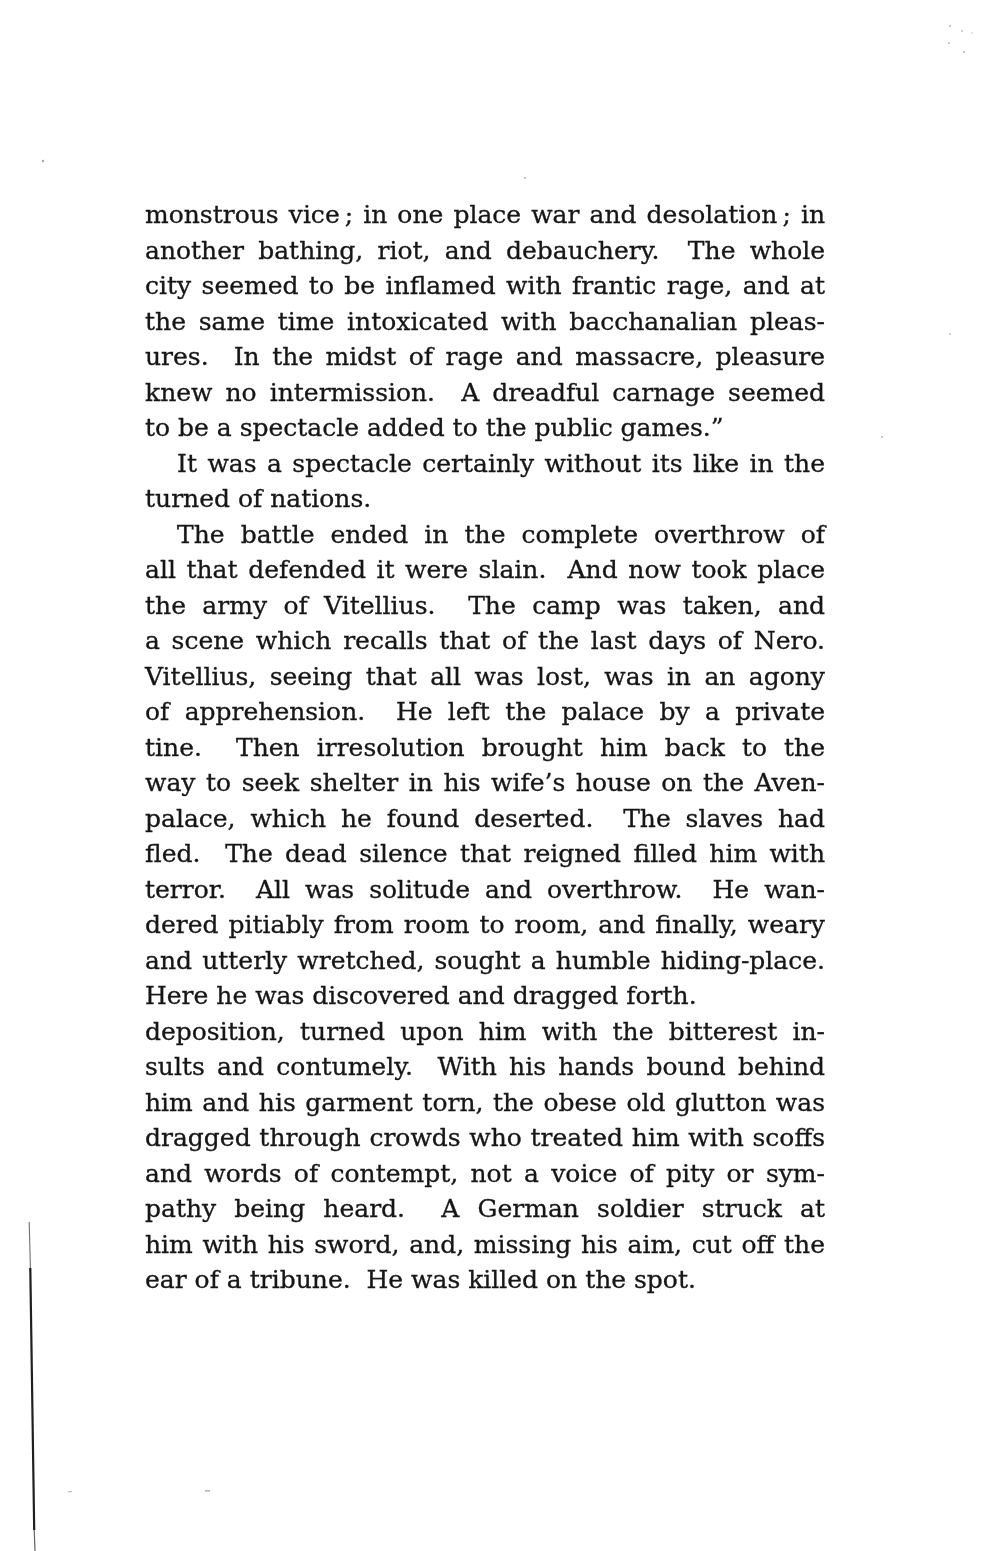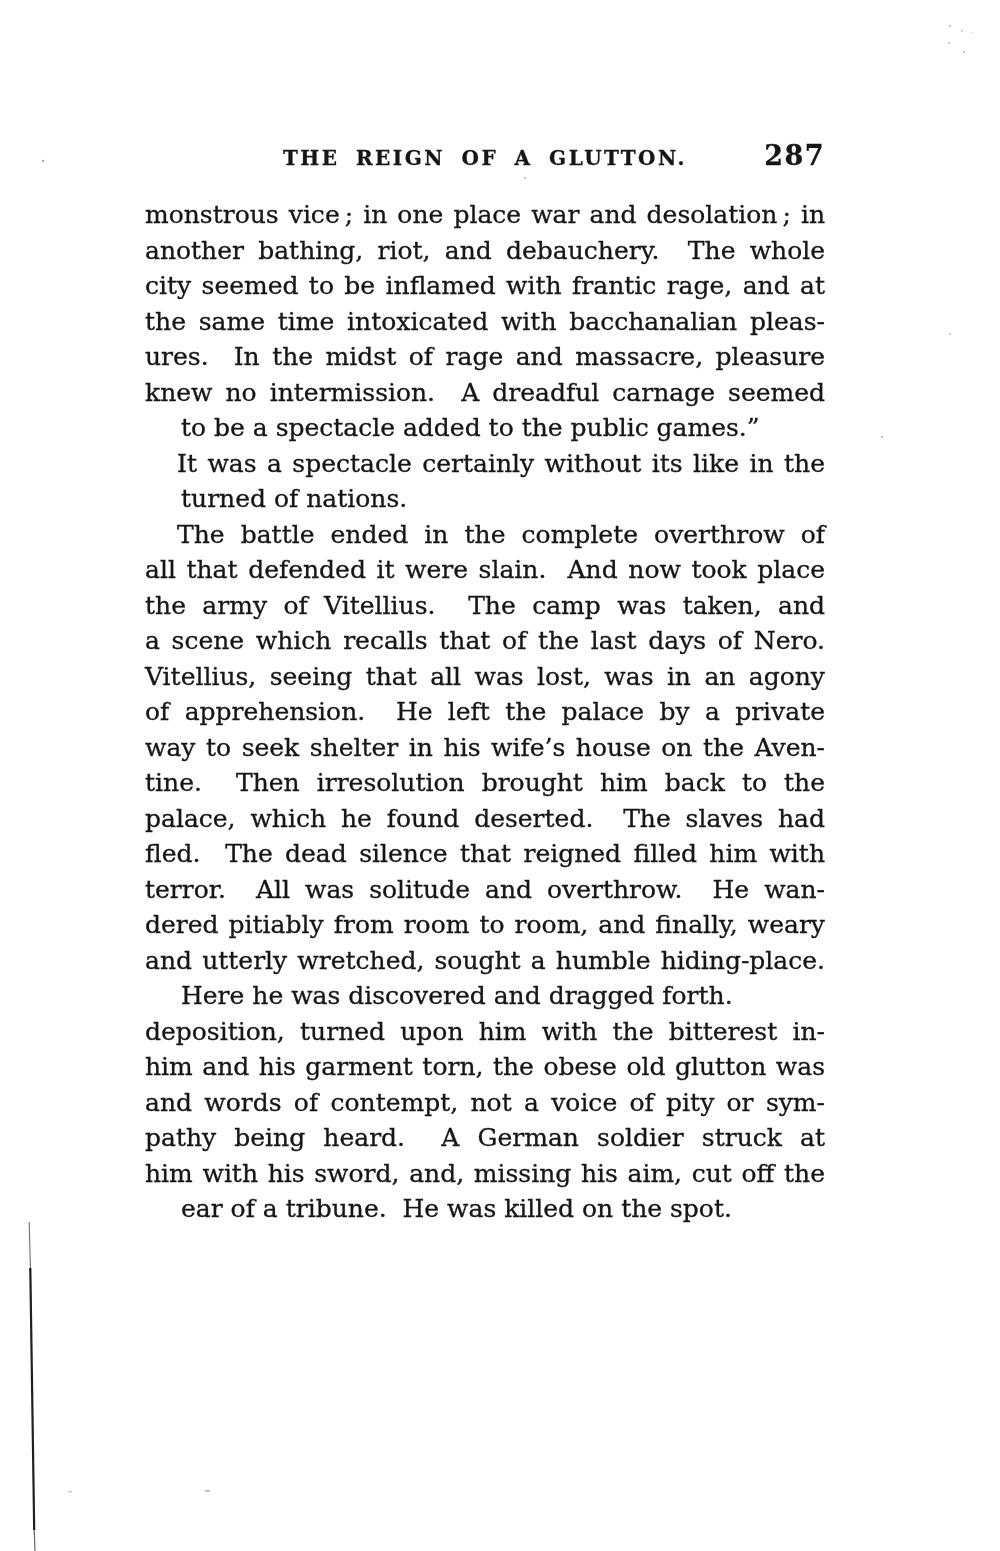--- a/index.html
+++ b/index.html
@@ -52,21 +52,20 @@
   .paragraph { margin: 0; padding: 0; }
   .line {
     white-space: pre-wrap;
     text-align: justify;
     text-align-last: justify;
     height: 35.5px;
   }
   .line.last {
     text-align: center;
     text-align-last: left;
-    margin-left: 36px;
   }
   .line.indent { text-indent: 32px; }
   .artifacts {
     position: absolute;
     left: 0; top: 0;
     width: 1000px; height: 1551px;
     pointer-events: none;
   }
 </style>
 </head>
@@ -90,24 +89,20 @@
       <circle cx="972" cy="33" r="0.8" opacity="0.35"></circle>
       <circle cx="964" cy="52" r="1.0" opacity="0.45"></circle>
       <circle cx="950" cy="334" r="0.9" opacity="0.4"></circle>
       <circle cx="882" cy="437" r="1.0" opacity="0.45"></circle>
       <circle cx="525" cy="178" r="1.0" opacity="0.45"></circle>
       <rect x="205" y="1490" width="5" height="1.6" opacity="0.45"></rect>
       <rect x="68" y="1491" width="4" height="1.4" opacity="0.35"></rect>
     </g>
   </svg>
 
-  <header class="running-head">
-    <span class="head-title">THE REIGN OF A GLUTTON.</span>
-    <span class="page-number">287</span>
-  </header>
 
   <main class="text-block" id="paragraphs">
       <div class="paragraph">
         <div class="line">monstrous vice ; in one place war and desolation ; in</div>
         <div class="line">another bathing, riot, and debauchery.  The whole</div>
         <div class="line">city seemed to be inflamed with frantic rage, and at</div>
         <div class="line">the same time intoxicated with bacchanalian pleas-</div>
         <div class="line">ures.  In the midst of rage and massacre, pleasure</div>
         <div class="line">knew no intermission.  A dreadful carnage seemed</div>
         <div class="line last">to be a spectacle added to the public games.”</div>
@@ -116,32 +111,34 @@
         <div class="line indent">It was a spectacle certainly without its like in the</div>
         <div class="line last">turned of nations.</div>
       </div>
       <div class="paragraph">
         <div class="line indent">The battle ended in the complete overthrow of</div>
         <div class="line">all that defended it were slain.  And now took place</div>
         <div class="line">the army of Vitellius.  The camp was taken, and</div>
         <div class="line">a scene which recalls that of the last days of Nero.</div>
         <div class="line">Vitellius, seeing that all was lost, was in an agony</div>
         <div class="line">of apprehension.  He left the palace by a private</div>
+        <div class="line">tine.  Then irresolution brought him back to the</div>
         <div class="line">way to seek shelter in his wife’s house on the Aven-</div>
-        <div class="line">tine.  Then irresolution brought him back to the</div>
         <div class="line">palace, which he found deserted.  The slaves had</div>
         <div class="line">fled.  The dead silence that reigned filled him with</div>
         <div class="line">terror.  All was solitude and overthrow.  He wan-</div>
         <div class="line">dered pitiably from room to room, and finally, weary</div>
         <div class="line">and utterly wretched, sought a humble hiding-place.</div>
         <div class="line last">Here he was discovered and dragged forth.</div>
       </div>
       <div class="paragraph">
         <div class="line">deposition, turned upon him with the bitterest in-</div>
+        <div class="line">sults and contumely.  With his hands bound behind</div>
         <div class="line">him and his garment torn, the obese old glutton was</div>
+        <div class="line">dragged through crowds who treated him with scoffs</div>
         <div class="line">and words of contempt, not a voice of pity or sym-</div>
         <div class="line">pathy being heard.  A German soldier struck at</div>
         <div class="line">him with his sword, and, missing his aim, cut off the</div>
         <div class="line last">ear of a tribune.  He was killed on the spot.</div>
       </div>
     </main>
 
 </div>
 
 </body></html>

